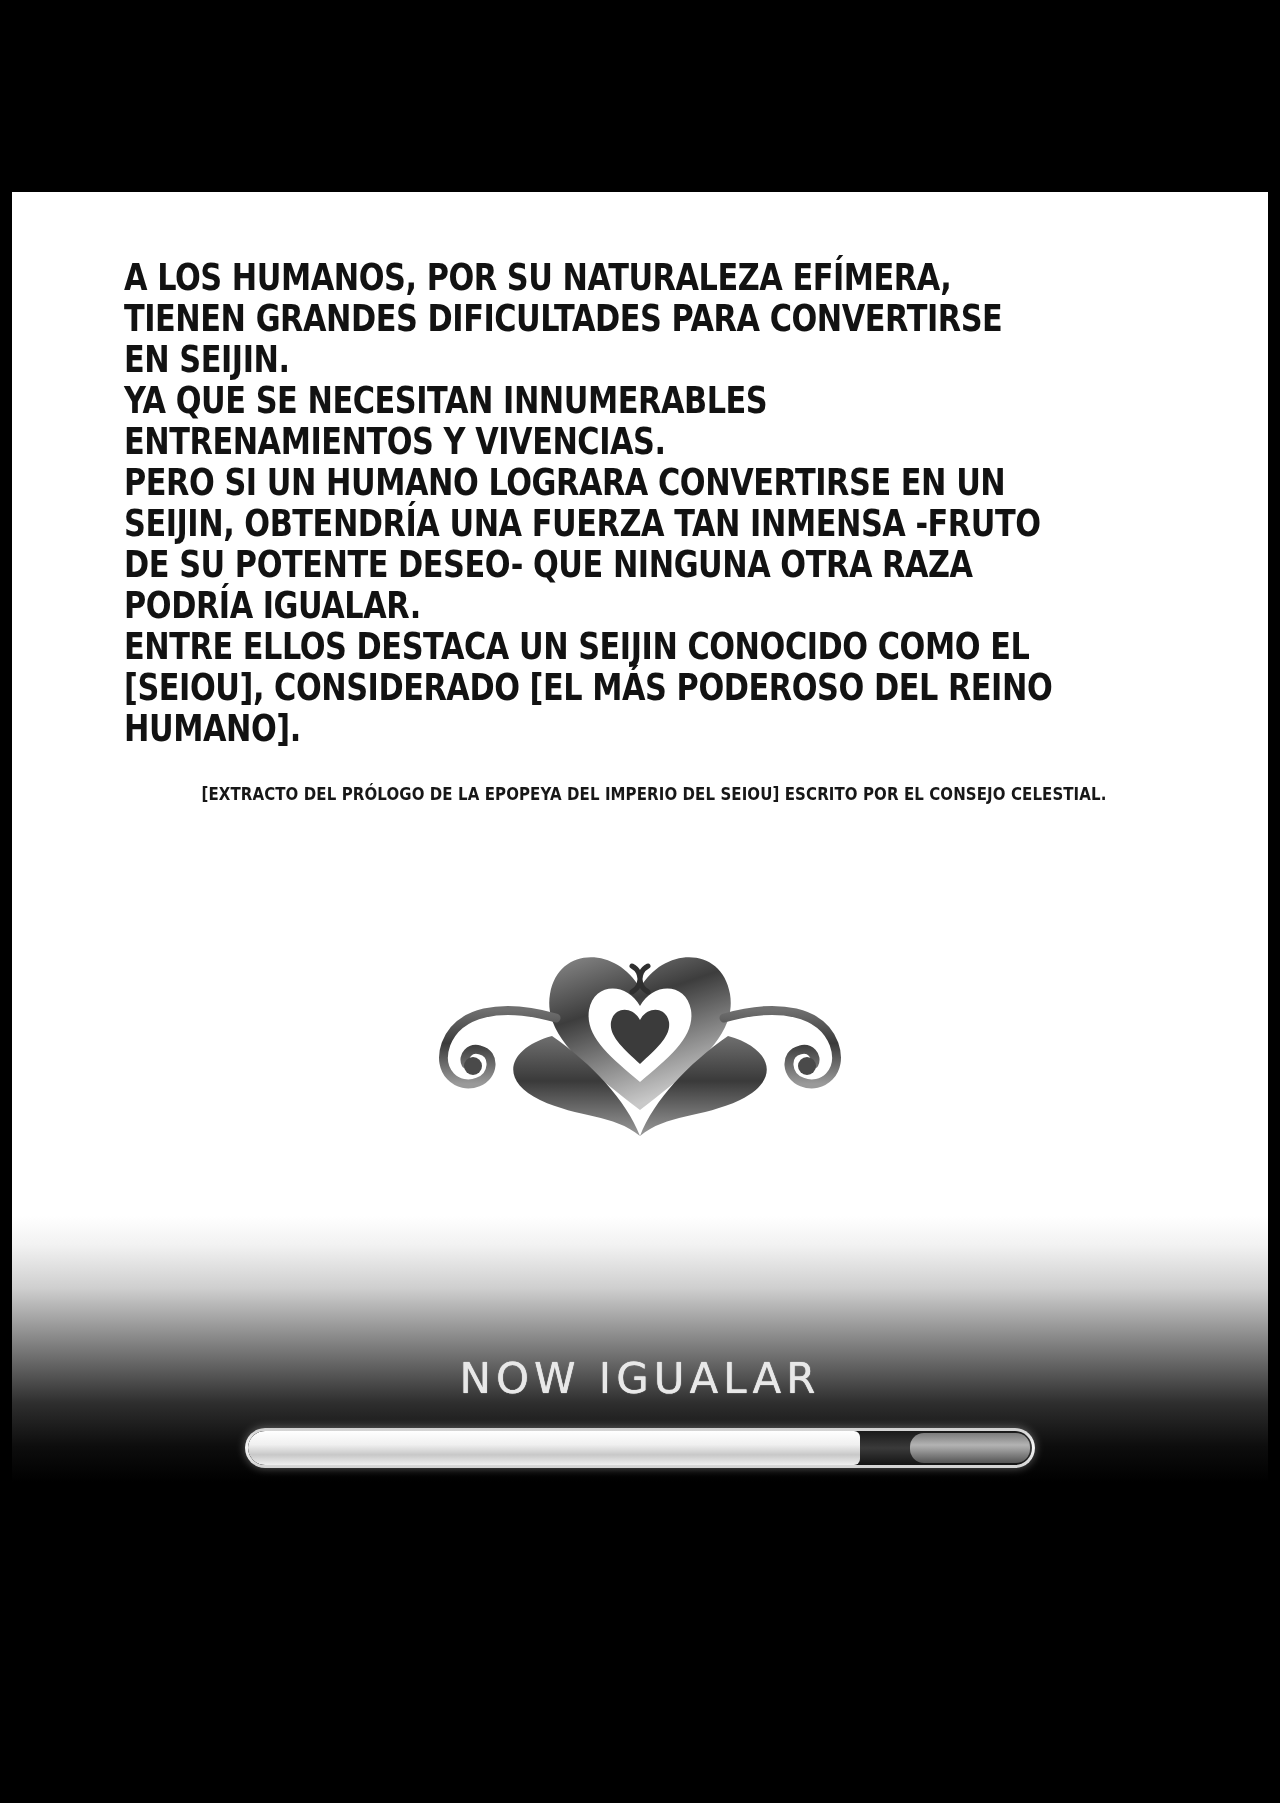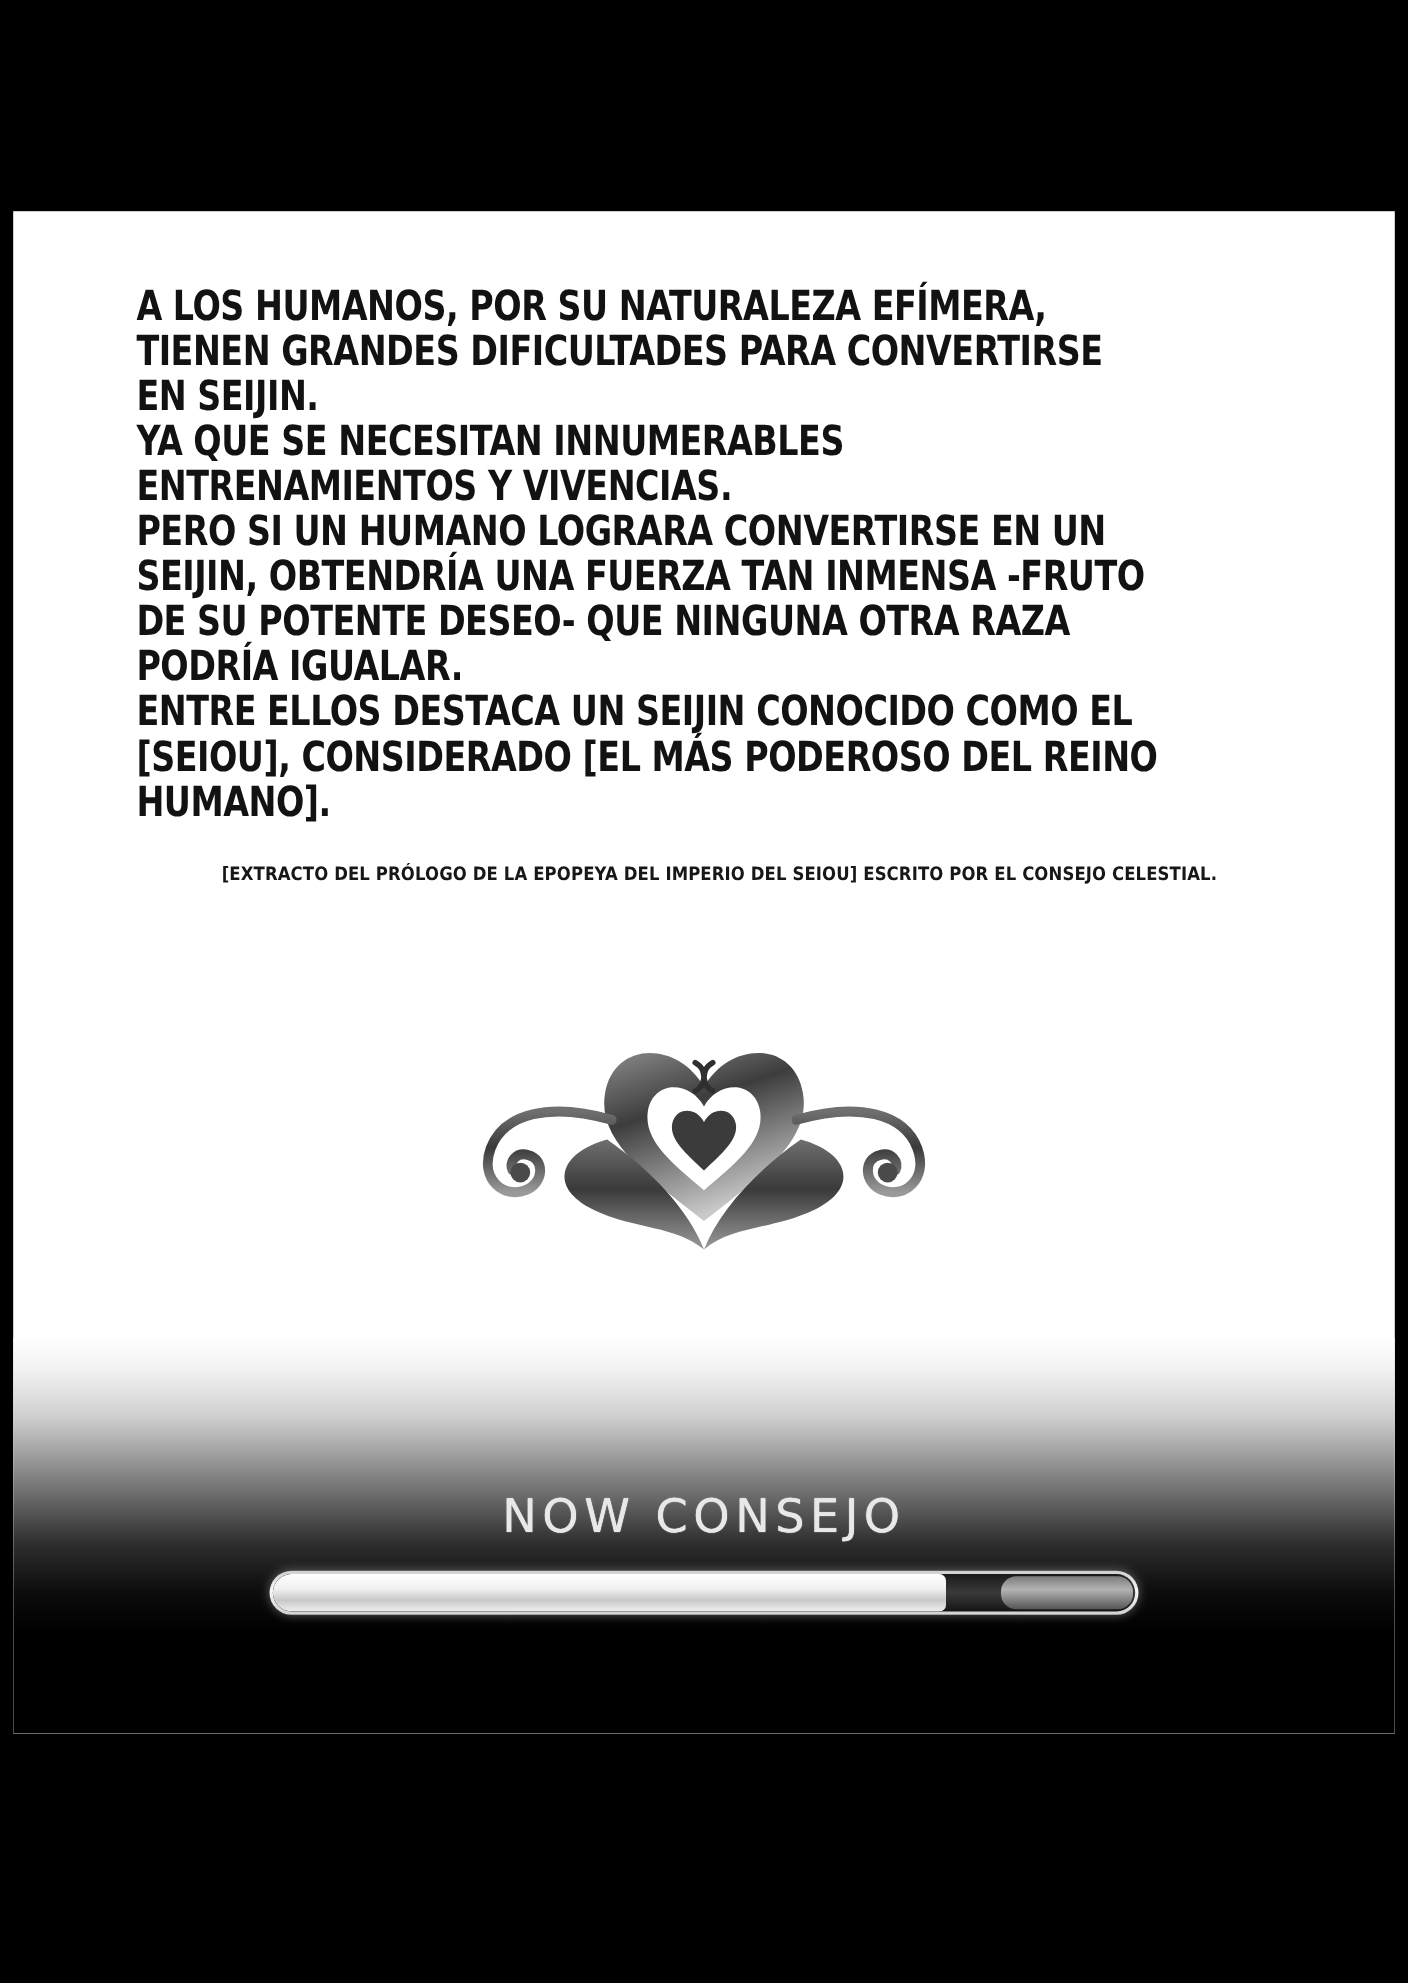--- a/index.html
+++ b/index.html
@@ -217,21 +217,21 @@
 
         <path d="M344 78 C 400 62, 442 72, 454 104 C 464 132, 442 150, 422 142
                  C 406 136, 404 114, 420 110 C 430 107, 438 116, 434 124" stroke="url(#gg)" stroke-width="9" fill="none" stroke-linecap="round"></path>
         <circle cx="427" cy="126" r="9" fill="#4a4a4a"></circle>
         <path d="M348 96 C 392 108, 402 140, 360 160 C 322 178, 286 174, 260 196
                  C 274 160, 308 124, 348 96 Z" fill="url(#gg)"></path>
       </svg>
     </div>
 
     <div class="bottom-zone">
-      <div class="now-loading">NOW CONSEJO</div>
+      <div class="now-loading">NOW IGUALAR</div>
       <div class="progress-wrap">
         <div class="progress-track">
           <div class="progress-fill" style="width: 78%;"></div>
           <div class="progress-cap"></div>
         </div>
       </div>
     </div>
 
   </div>
 </div>

